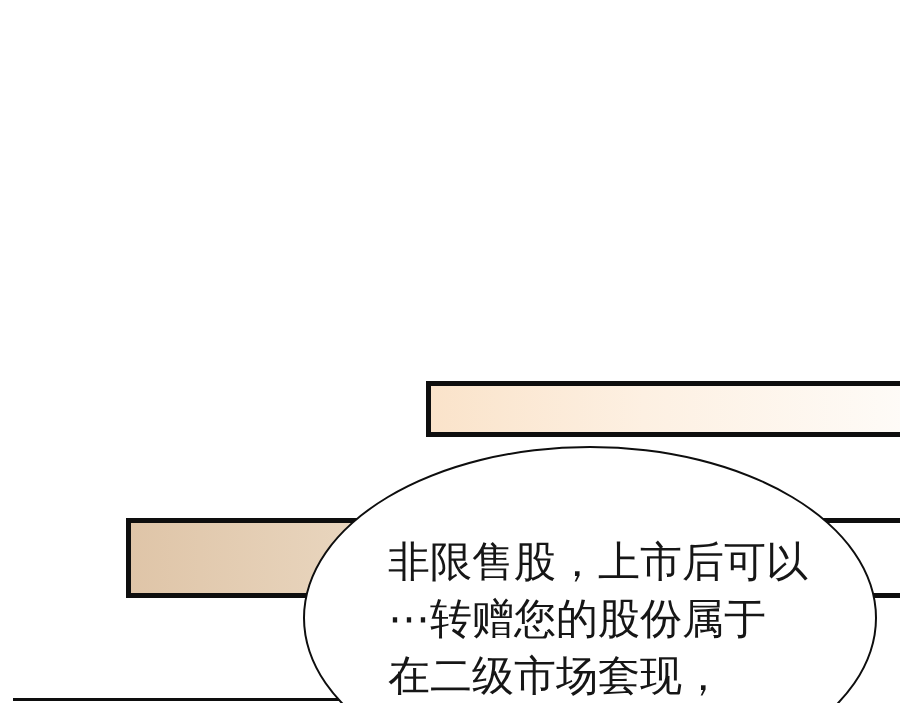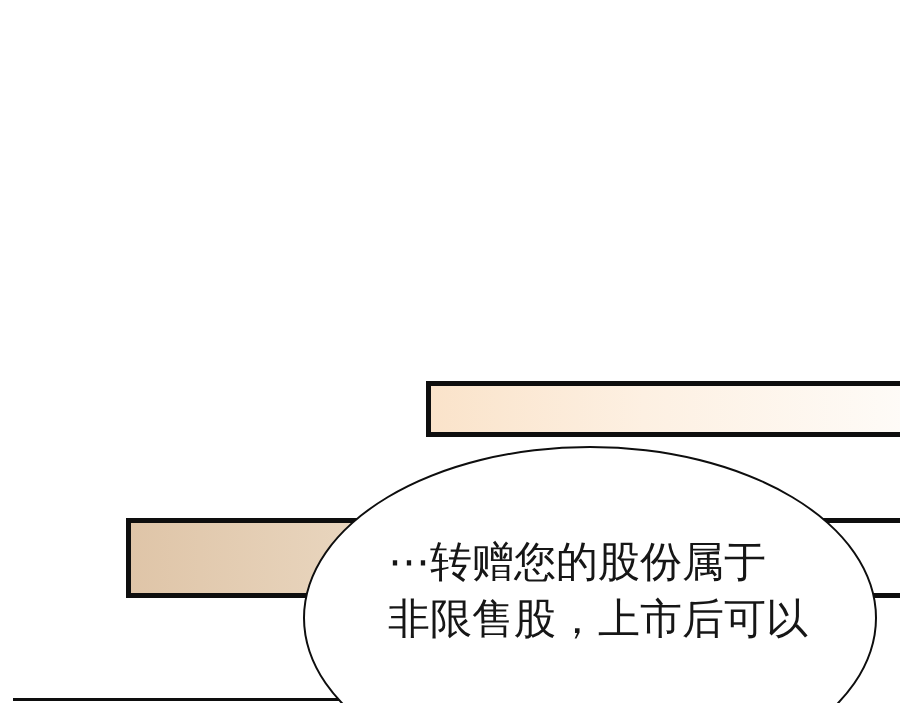--- a/index.html
+++ b/index.html
@@ -76,17 +76,18 @@
 
   <div class="panel-bar top-bar"></div>
 
   <div class="panel-bar left-bar"></div>
 
   <div class="bottom-line"></div>
 
   <div class="speech-bubble"></div>
 
   <div class="bubble-text">
+    <div>非限售股，上市后可以</div>
     <div>⋯转赠您的股份属于</div>
-    <div>非限售股，上市后可以</div>
+    <div>在二级市场套现，</div>
   </div>
 
 </div>
 
 </body></html>

